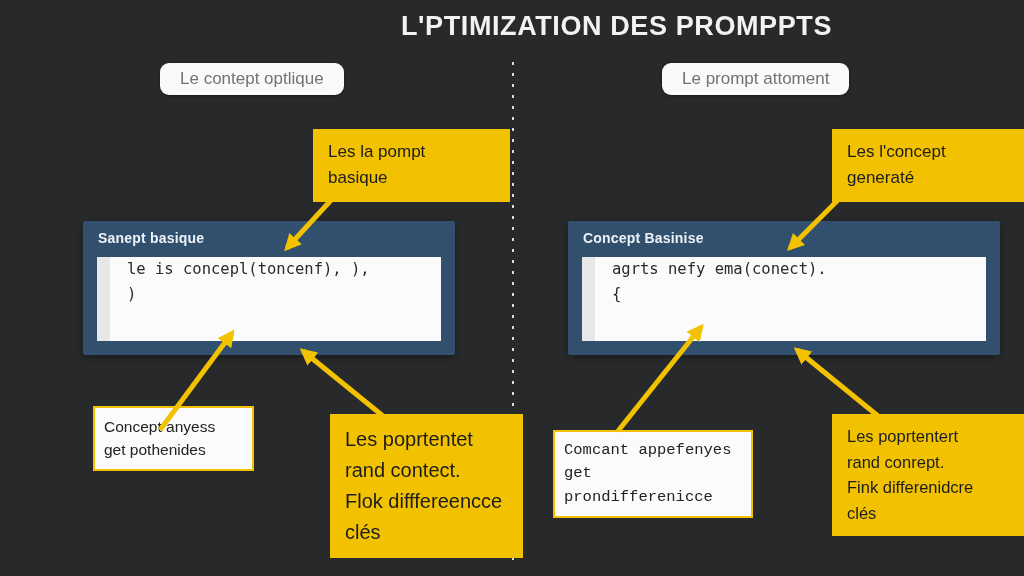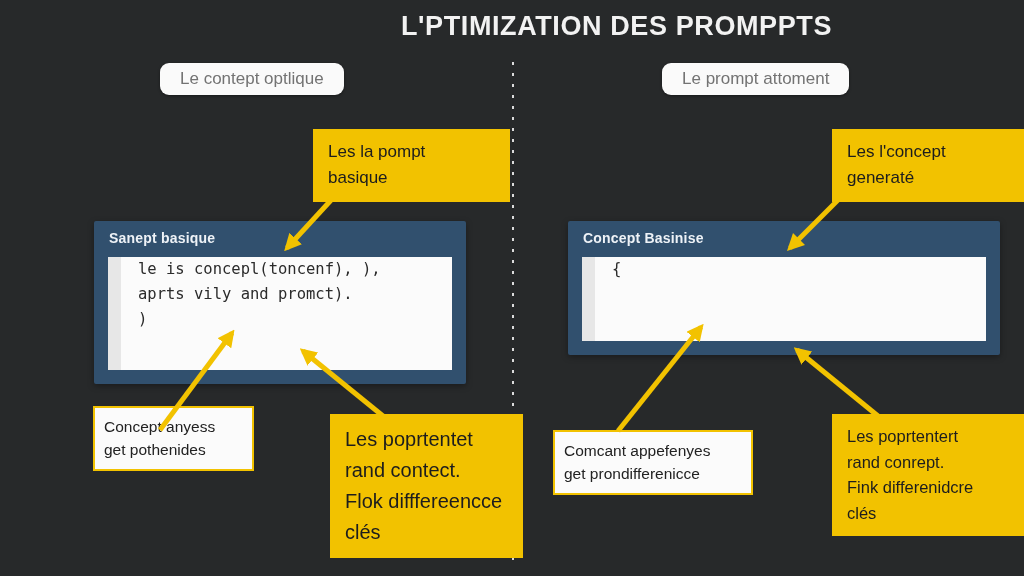--- a/index.html
+++ b/index.html
@@ -51,45 +51,44 @@
     padding-left:30px;white-space:pre;
   }
   .win-body .code-line:first-child{}
   #arrow-layer{position:absolute;left:0;top:0;width:1024px;height:576px;z-index:5;pointer-events:none;}
 
   
   #hdr-left{left:160px;top:63px;}
   #hdr-right{left:662px;top:63px;}
   #co-top-left{left:313px;top:129px;width:170px;}
   #co-top-right{left:832px;top:129px;width:168px;}
-  #win-left{left:94px;top:221px;width:372px;height:163px;}
+  #win-left{left:83px;top:221px;width:372px;height:134px;}
   #win-right{left:568px;top:221px;width:432px;height:134px;}
   #co-bl-left{left:93px;top:406px;width:142px;}
-  #co-bl-right{left:553px;top:430px;width:181px;}
+  #co-bl-right{left:553px;top:430px;width:181px;font-family:Liberation Mono, monospace;}
   #co-by-left{left:330px;top:414px;width:166px;font-size:20px;}
   #co-by-right{left:832px;top:414px;width:170px;font-size:16.5px;}
 </style>
 </head>
 <body>
 
 <div class="abs page-title">L'PTIMIZATION DES PROMPPTS</div>
 
 <div class="abs divider"></div>
 
 <div>
   <div class="abs header-label" id="hdr-left">Le contept optlique</div>
 
   <div class="abs callout-yellow" id="co-top-left">Les la pompt
 basique</div>
 
   <div class="abs code-window" id="win-left">
     <div class="win-title">Sanept basique</div>
     <div class="win-body">
       <div class="code-line">le is concepl(toncenf), ),</div>
-      <div class="code-line">aprts vily and promct).</div>
       <div class="code-line">)</div>
     </div>
   </div>
 
   <div class="abs callout-white" id="co-bl-left">Concept anyess
 get pothenides</div>
   <div class="abs callout-yellow" id="co-by-left">Les poprtentet
 rand contect.
 Flok difffereencce
 clés</div>
@@ -97,20 +96,21 @@
 
 <div>
   <div class="abs header-label" id="hdr-right">Le prompt attoment</div>
 
   <div class="abs callout-yellow" id="co-top-right">Les l'concept
 generaté</div>
 
   <div class="abs code-window" id="win-right">
     <div class="win-title">Concept Basinise</div>
     <div class="win-body">
+      <div class="code-line">agrts nefy ema(conect).</div>
       <div class="code-line">{</div>
     </div>
   </div>
 
   <div class="abs callout-white" id="co-bl-right">Comcant appefenyes
 get prondifferenicce</div>
   <div class="abs callout-yellow" id="co-by-right">Les poprtentert
 rand conrept.
 Fink differenidcre
 clés</div>

